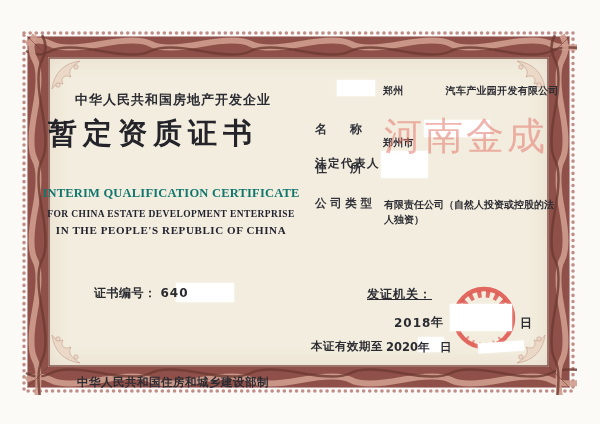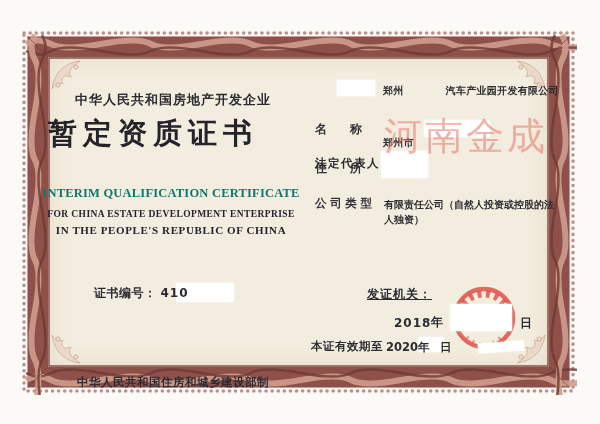--- a/index.html
+++ b/index.html
@@ -129,21 +129,21 @@
       </g>
   </g>
 </svg>
 
 <div class="abs heading">中华人民共和国房地产开发企业</div>
 <div class="abs title">暂定资质证书</div>
 <div class="abs en1">INTERIM QUALIFICATION CERTIFICATE</div>
 <div class="abs en2">FOR CHINA ESTATE DEVELOPMENT ENTERPRISE</div>
 <div class="abs en3">IN THE PEOPLE'S REPUBLIC OF CHINA</div>
 <div class="abs certrow">
-  <span>证书编号：</span><span class="num">410</span>
+  <span>证书编号：</span><span class="num">640</span>
 </div>
 <div class="abs ministry">中华人民共和国住房和城乡建设部制</div>
 
 <div class="abs row-name"><span class="flabel w2">名称</span></div>
 <div class="abs row-addr"><span class="flabel w2">住所</span></div>
 <div class="abs row-legal">法定代表人</div>
 <div class="abs row-type-label"><span class="flabel w4">公司类型</span></div>
 
 <div class="abs fval val-name">
   <span>郑州</span><span style="display:inline-block;width:42px;"></span><span>汽车产业园开发有限公司</span>

